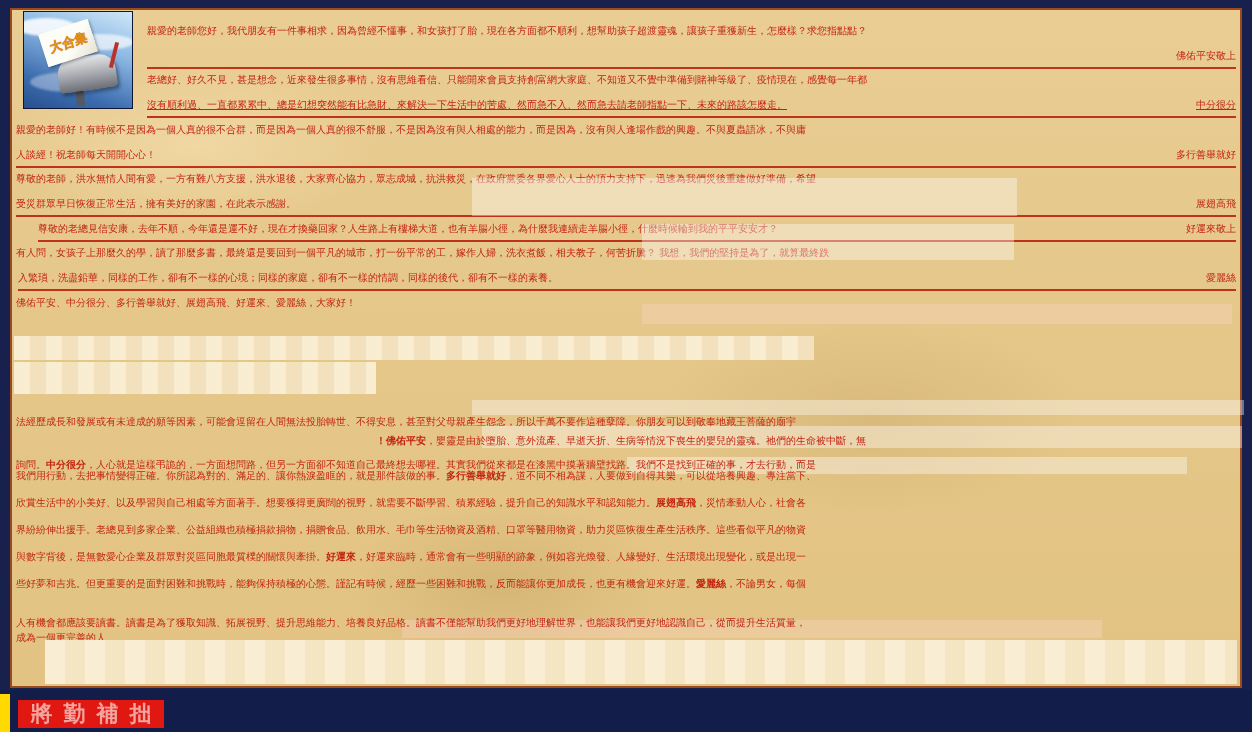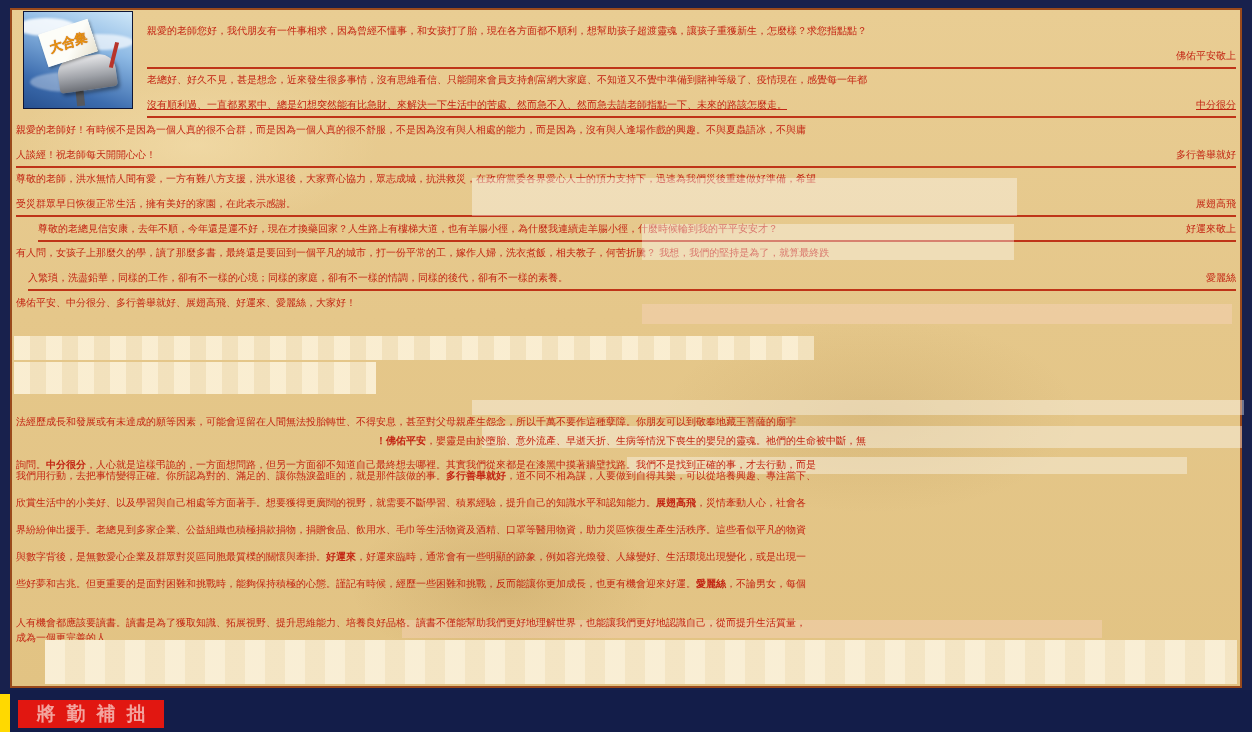--- a/index.html
+++ b/index.html
@@ -60,21 +60,21 @@
   .w4{left:470px;top:416px;width:760px;height:22px;}
   .w5{left:615px;top:447px;width:560px;height:17px;}
   .pcover{position:absolute;background:rgba(255,216,205,.33);}
   .p1{left:630px;top:294px;width:590px;height:20px;}
   .p2{left:390px;top:610px;width:700px;height:18px;}
   
   .footer{position:absolute;left:0;top:690px;width:1252px;height:42px;background:#131d49;}
   .stripe{position:absolute;left:0;top:4px;width:10px;height:38px;background:#ffd900;}
   .badge{position:absolute;left:18px;top:10px;width:146px;height:28px;background:#e11711;
          display:flex;align-items:center;justify-content:center;}
-  .badge span{color:#f2a49e;font-weight:bold;font-size:19px;letter-spacing:11px;
+  .badge span{color:#f2a49e;font-weight:bold;font-size:22px;letter-spacing:11px;
               margin-right:-11px;white-space:nowrap;}
 </style>
 </head>
 <body>
 
 <div class="page">
   <div class="paper">
 
     <div class="photo">
       <div class="cloud c1"></div>
@@ -117,21 +117,21 @@
           <span class="lt">受災群眾早日恢復正常生活，擁有美好的家園，在此表示感謝。</span>
           <span class="ls">展翅高飛</span>
         </div>
         <div class="lline ul" style="top: 205.6px; left: 16px; margin-left: 10px;">
           <span class="lt">尊敬的老總見信安康，去年不順，今年還是運不好，現在才換藥回家？人生路上有樓梯大道，也有羊腸小徑，為什麼我連續走羊腸小徑，什麼時候輪到我的平平安安才？</span>
           <span class="ls">好運來敬上</span>
         </div>
         <div class="lline" style="top: 230.3px; left: 4px;">
           <span class="lt">有人問，女孩子上那麼久的學，讀了那麼多書，最終還是要回到一個平凡的城市，打一份平常的工，嫁作人婦，洗衣煮飯，相夫教子，何苦折騰？ 我想，我們的堅持是為了，就算最終跌</span>
         </div>
-        <div class="lline ul" style="top: 255px; left: 16px;">
+        <div class="lline ul" style="top: 255px; left: 6px;">
           <span class="lt">入繁瑣，洗盡鉛華，同樣的工作，卻有不一樣的心境；同樣的家庭，卻有不一樣的情調，同樣的後代，卻有不一樣的素養。</span>
           <span class="ls">愛麗絲</span>
         </div>
         <div class="lline" style="top: 279.7px; left: 4px;">
           <span class="lt">佛佑平安、中分很分、多行善舉就好、展翅高飛、好運來、愛麗絲，大家好！</span>
         </div>
       </div>
 
     <div class="censor band-a"></div>
     <div class="censor band-b"></div>

